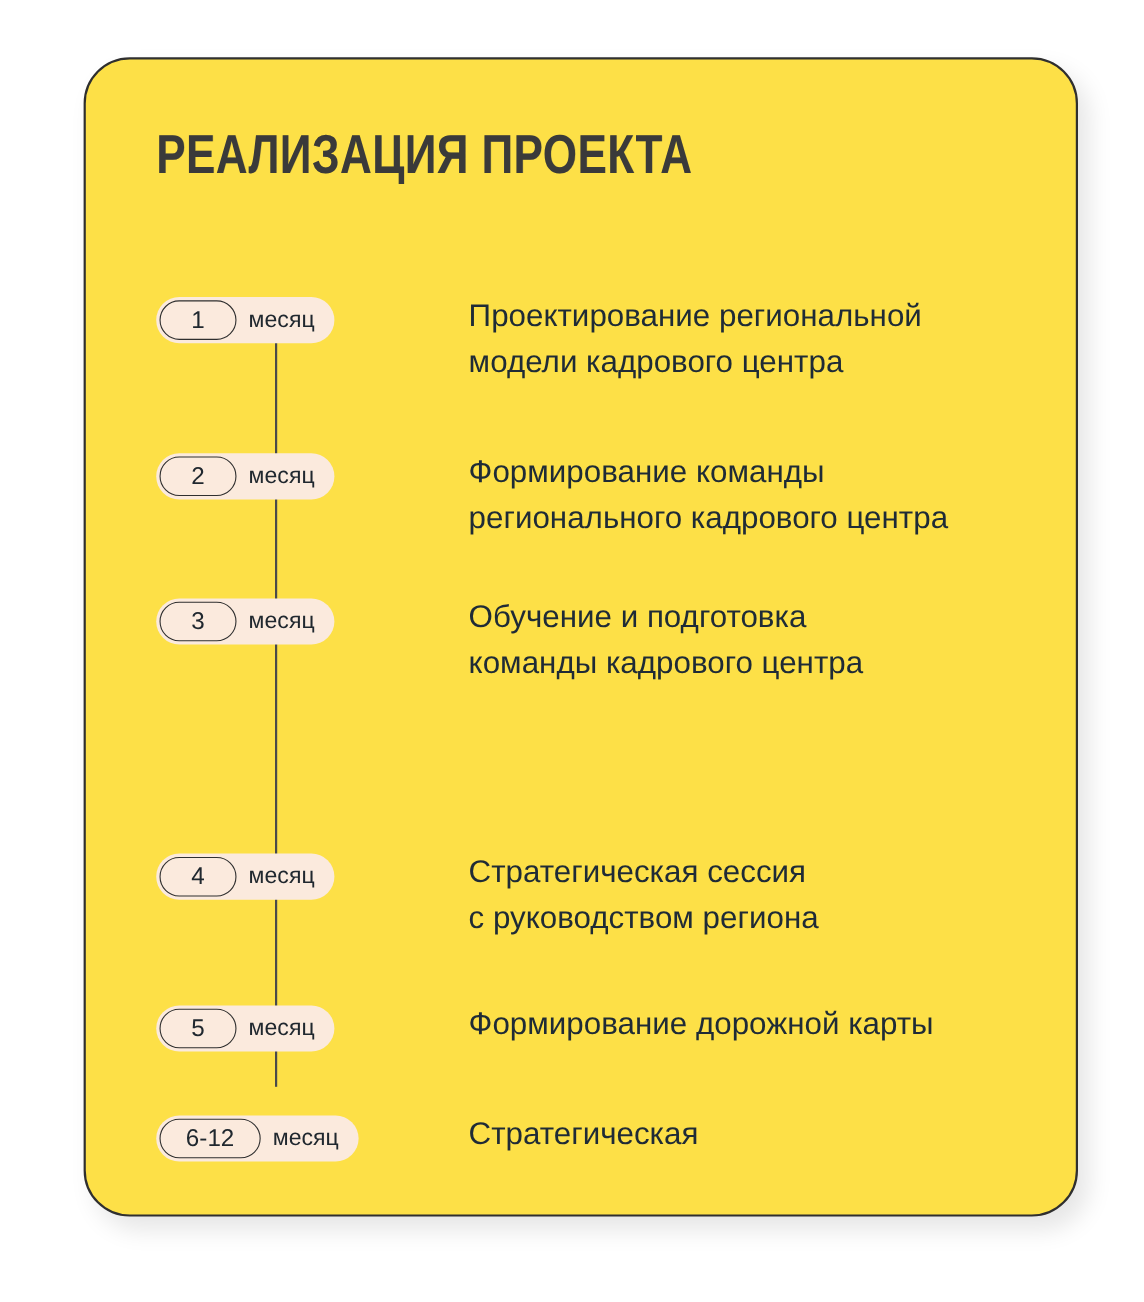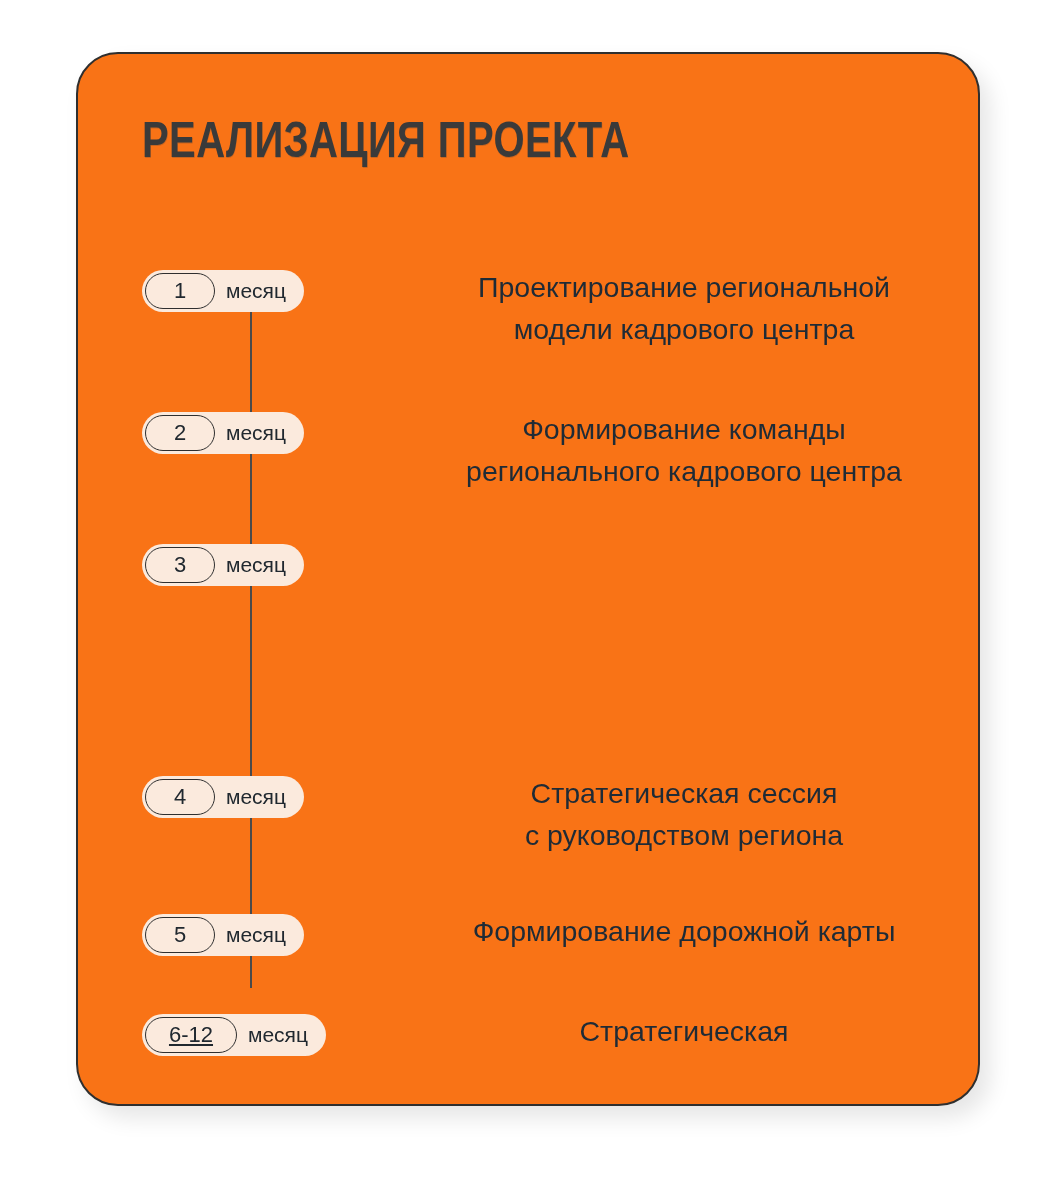--- a/index.html
+++ b/index.html
@@ -22,26 +22,25 @@
     overflow: hidden;
   }
 
   
   .card {
     position: absolute;
     left: 76px;
     top: 52px;
     width: 904px;
     height: 1054px;
-    background: #f97316;
+    background: #fde047;
     border: 2px solid #2f2f2f;
     border-radius: 42px;
     box-sizing: border-box;
     box-shadow: 10px 12px 22px rgba(0,0,0,0.10);
-    text-align: center;
   }
 
   
   .card-title {
     position: absolute;
     left: 64px;
     top: 60px;
     font-family: "Liberation Sans Narrow", "Liberation Sans", sans-serif;
     font-weight: 700;
     font-size: 50px;
@@ -103,21 +102,20 @@
     align-items: center;
     justify-content: center;
     font-size: 22px;
     color: #20282f;
     padding: 0 10px;
     margin-left: 3px;
   }
 
   .badge.wide {
     min-width: 92px;
-    text-decoration: underline;
   }
 
   .unit {
     font-size: 21px;
     color: #20282f;
     margin-left: 11px;
     white-space: nowrap;
   }
 
   .row-body {
@@ -168,20 +166,22 @@
               <div class="para">Формирование команды
 регионального кадрового центра</div>
             </div>
           </div>
           <div class="row" style="top: 318px;">
             <div class="pill-wrap">
               <div class="badge">3</div>
               <span class="unit">месяц</span>
             </div>
             <div class="row-body">
+              <div class="para">Обучение и подготовка
+команды кадрового центра</div>
             </div>
           </div>
           <div class="row" style="top: 550px;">
             <div class="pill-wrap">
               <div class="badge">4</div>
               <span class="unit">месяц</span>
             </div>
             <div class="row-body">
               <div class="para">Стратегическая сессия
 с руководством региона</div>

